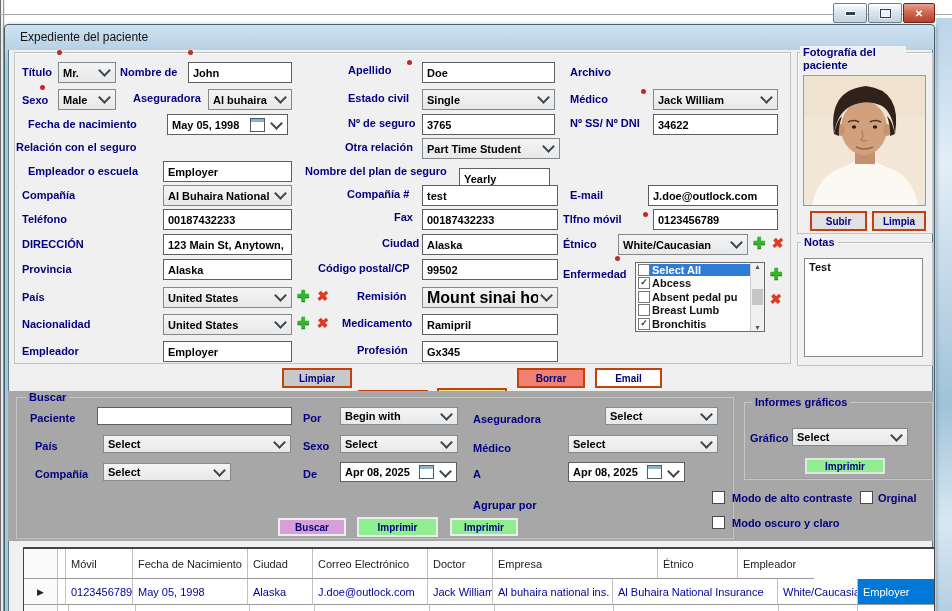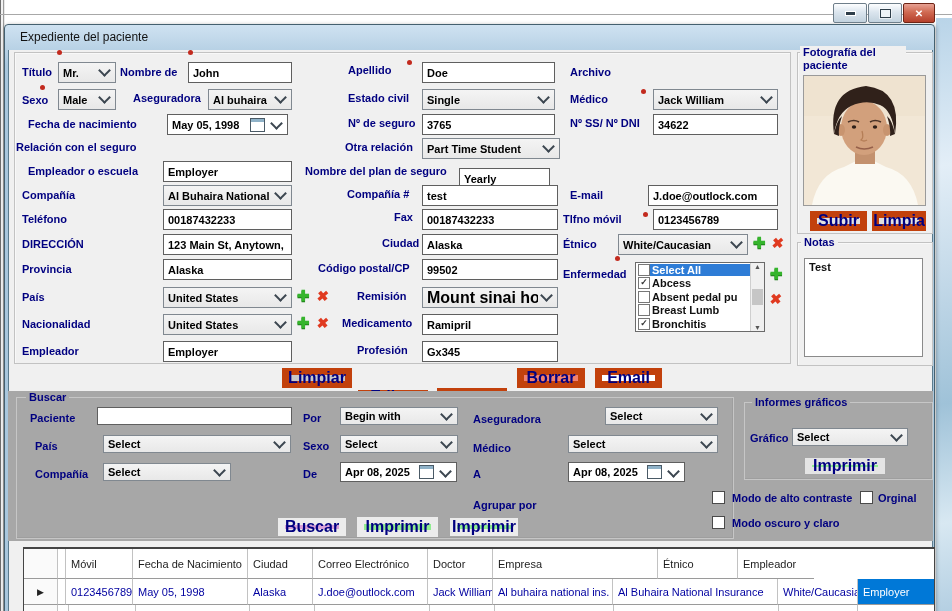--- a/index.html
+++ b/index.html
@@ -39,21 +39,21 @@
   .dp .val{flex:1;}
   .cal{width:13px;height:12px;border:1px solid #4a5a66;flex:none;margin-right:3px;
     background:linear-gradient(#8fb2c8 0 3px,#fff 3px),
                repeating-linear-gradient(90deg,#fff 0 3px,#b8c8d2 3px 4px);}
   .dp .chev{margin-top:-2px;}
   .ast{position:absolute;width:5px;height:5px;border-radius:50%;background:#c22a1e;}
   .ico{position:absolute;font-weight:bold;line-height:1;cursor:pointer;}
   .plus{color:#35b52c;font-size:15px;text-shadow:0 1px 0 #1d7a18;}
   .xdel{color:#e03a20;font-size:14px;transform:skewX(-8deg);}
   .btn{position:absolute;box-sizing:border-box;display:flex;align-items:center;justify-content:center;
-    font-size:16px;font-weight:bold;color:#000080;background:#e1e1e1;border:7px solid #c2410c;cursor:pointer;}
+    font-size:10px;font-weight:bold;color:#000080;background:#e1e1e1;border:2px solid #c2410c;cursor:pointer;}
   
   .grp{position:absolute;border:1px solid #c2c2c2;box-shadow:inset 1px 1px 0 #ffffff88;}
   .grp-gray{border-color:#c6c6c6;box-shadow:inset -1px -1px 0 #8e8e8e55;}
   .grp-lbl{position:absolute;font-size:11px;font-weight:bold;color:#000080;background:#f0f0f0;padding:0 3px;white-space:nowrap;}
   .grp-lbl.on-gray{background:#a7a7a7;}
   
   .listbox{position:absolute;background:#fff;border:1px solid #6a6a6a;box-sizing:border-box;display:flex;}
   .listbox .items{flex:1;overflow:hidden;}
   .li{display:flex;align-items:center;height:13.5px;padding-left:2px;font-size:11px;font-weight:bold;color:#111;}
   .li .ltx{padding:0 2px;line-height:12px;white-space:nowrap;}

